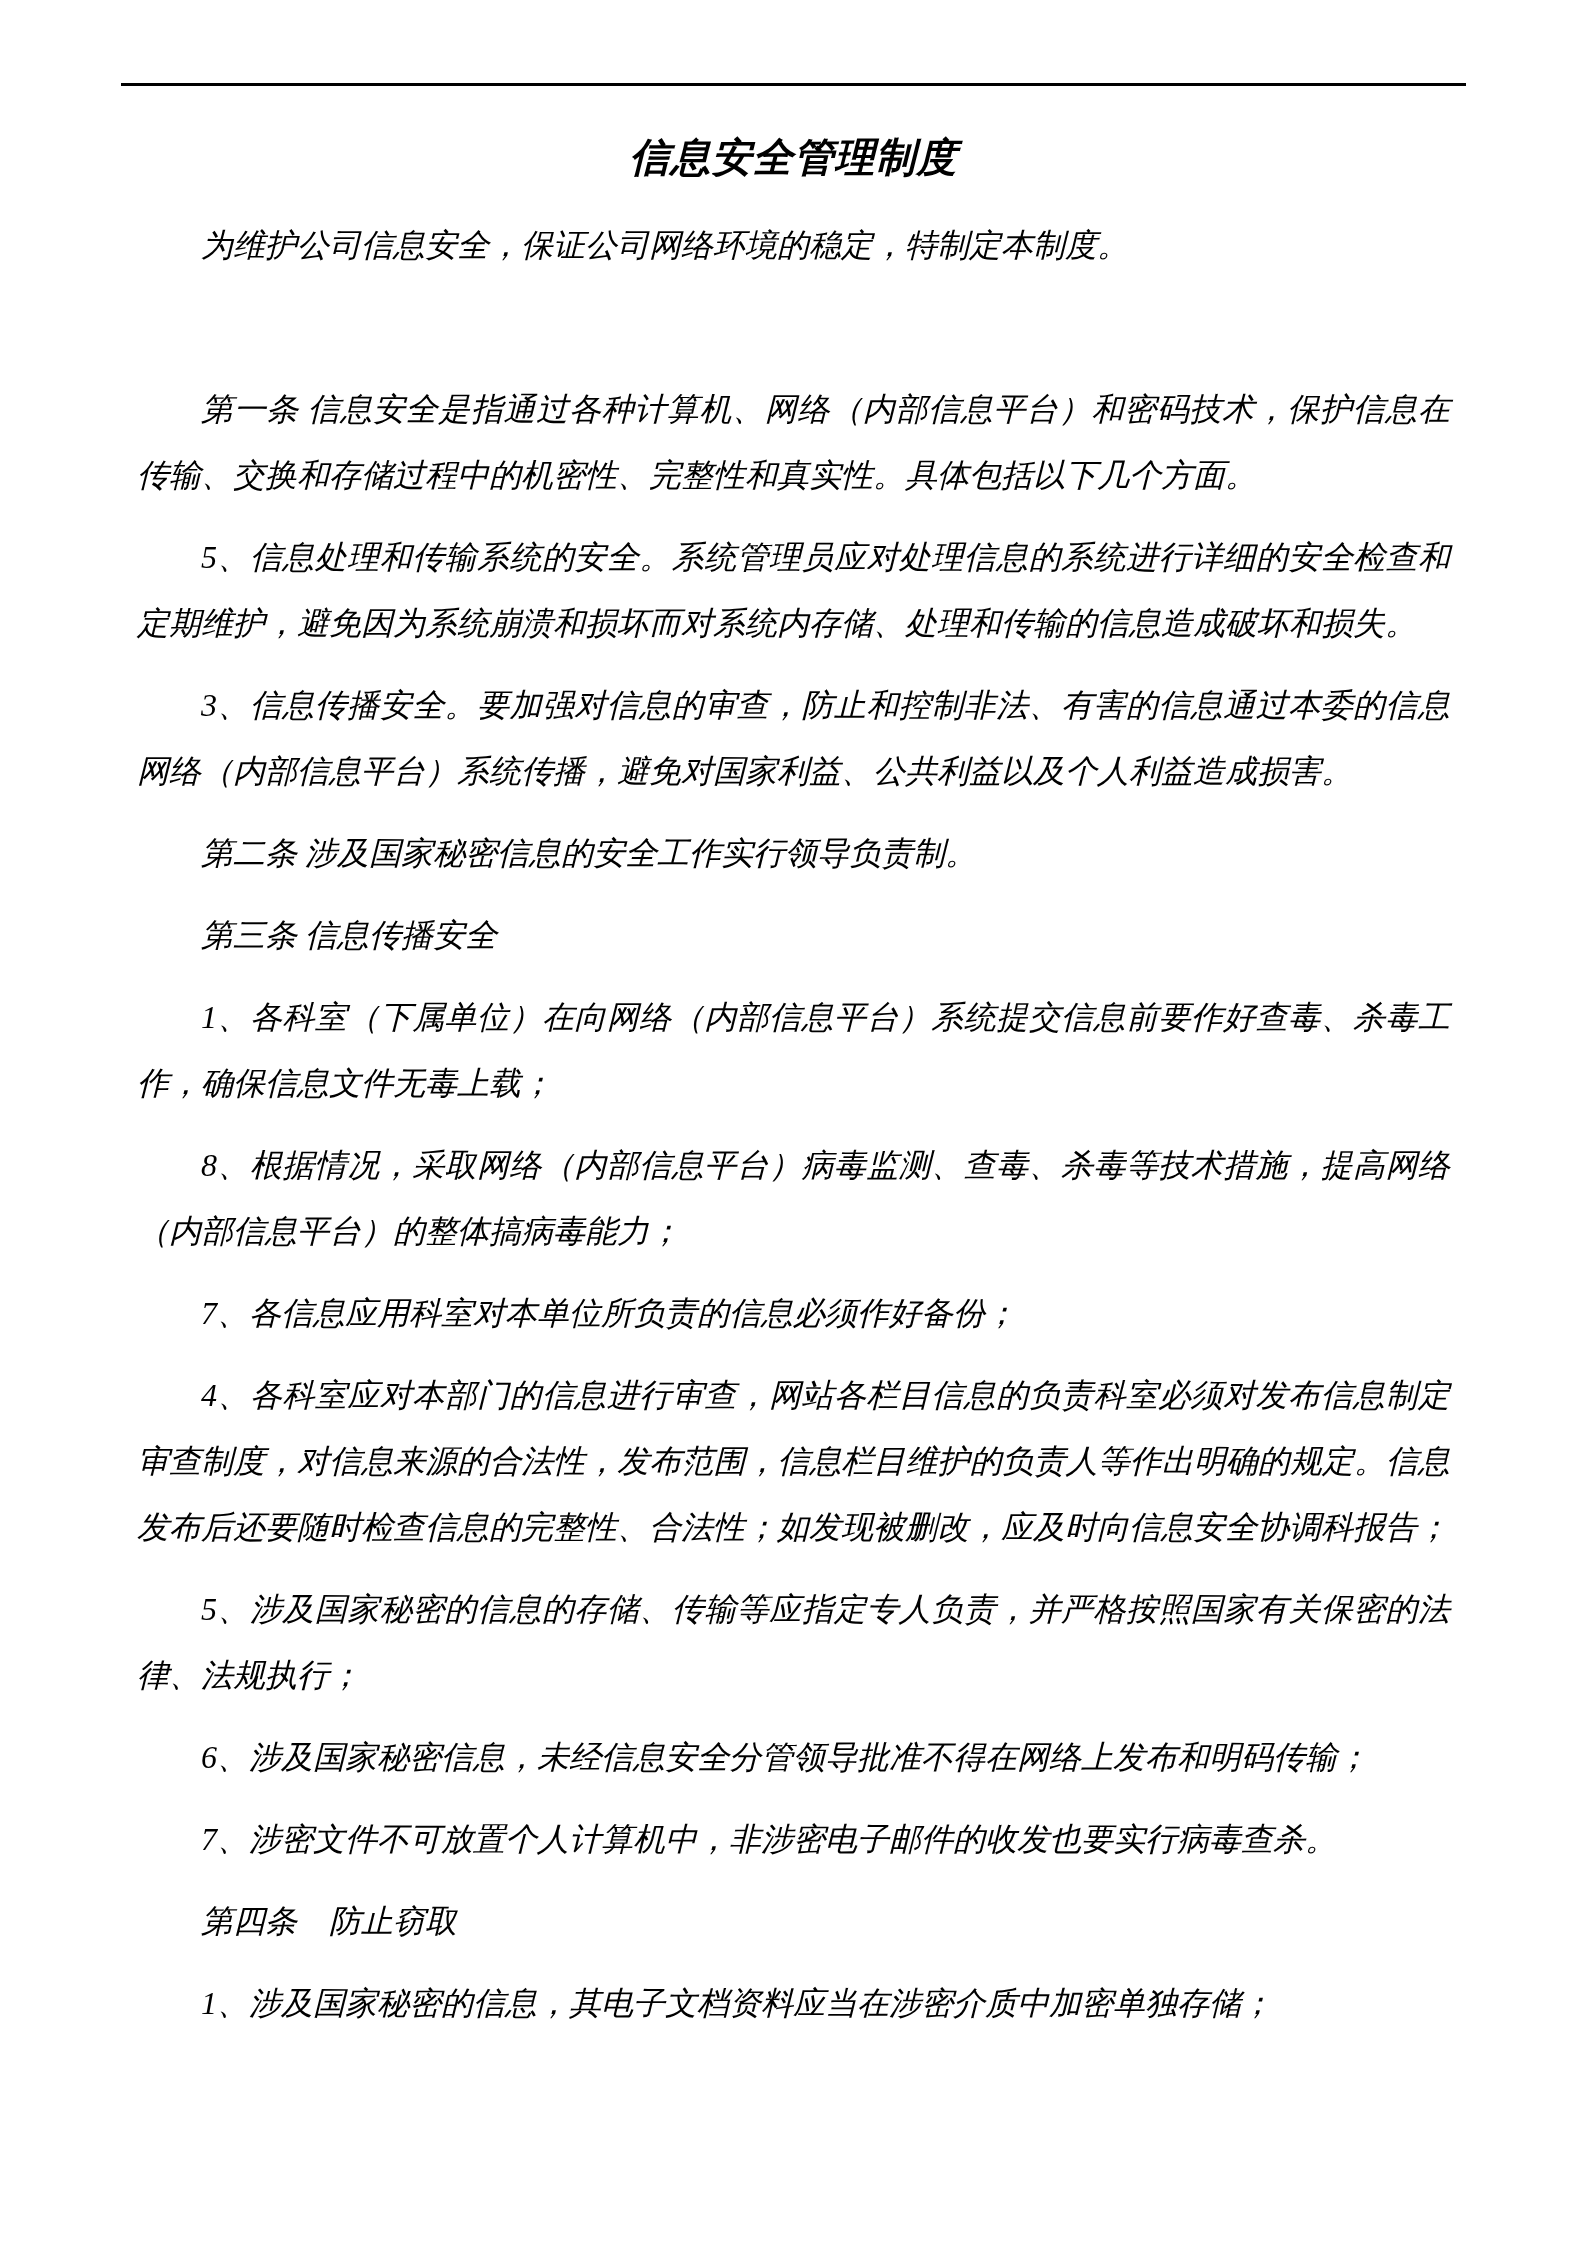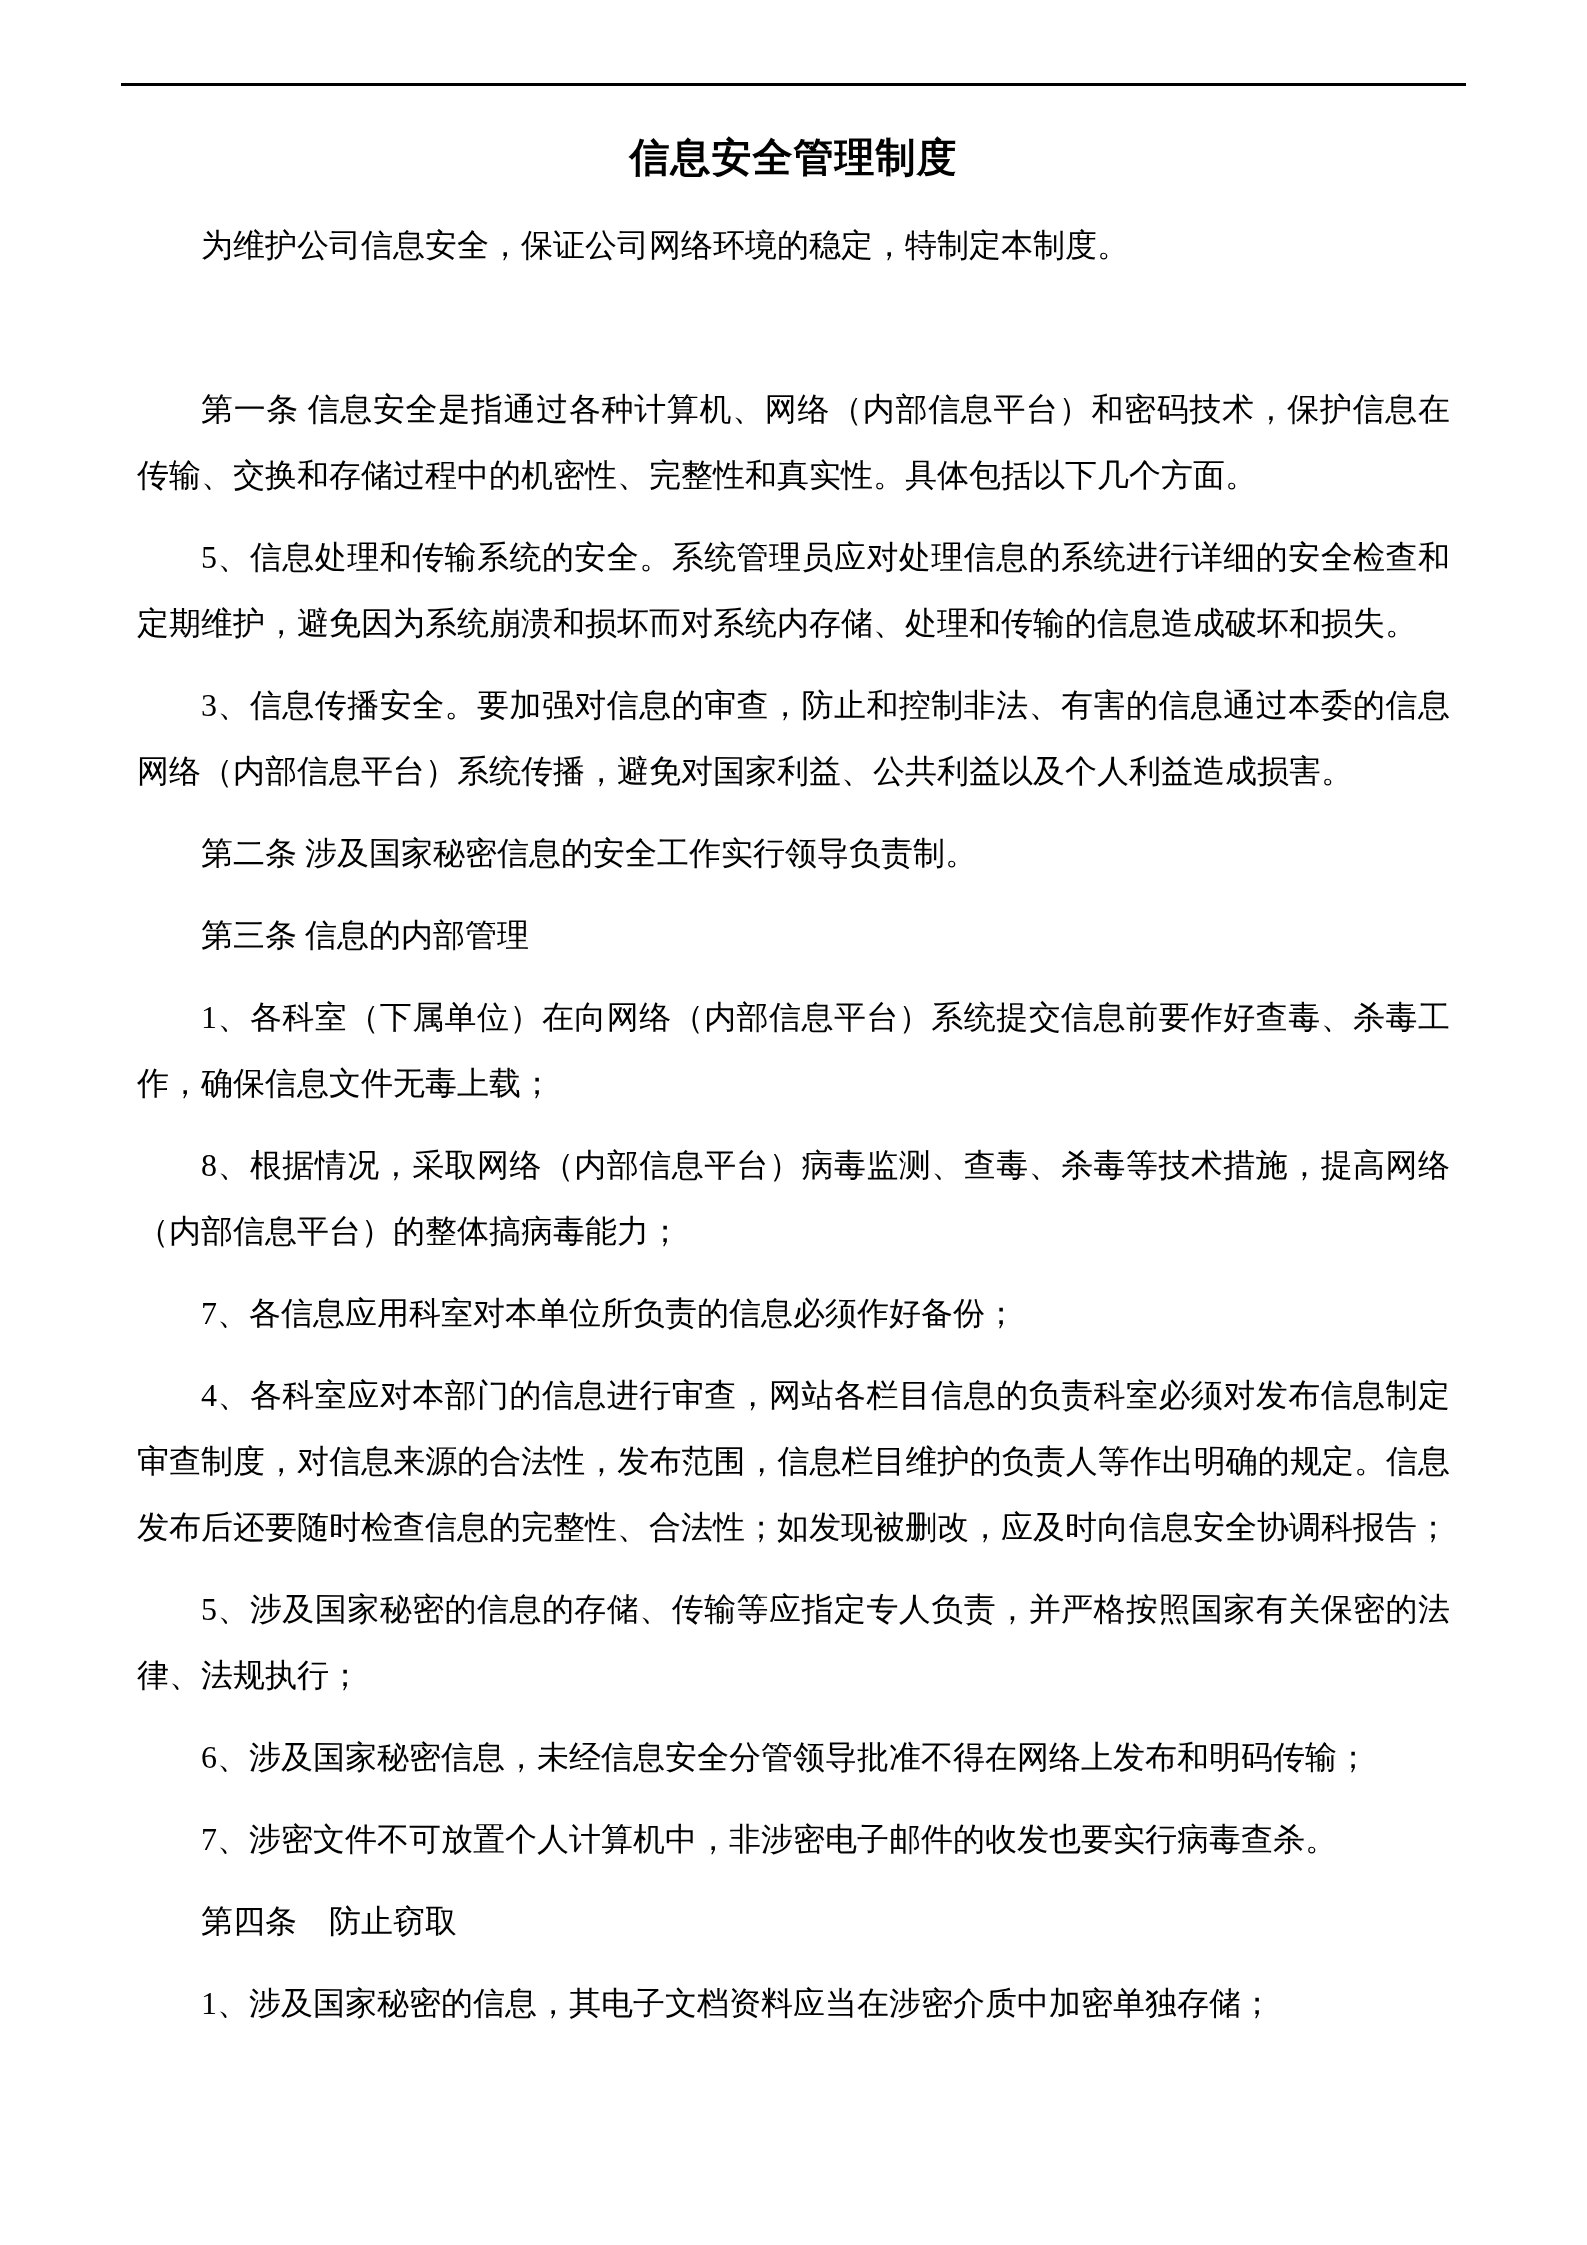--- a/index.html
+++ b/index.html
@@ -1,15 +1,15 @@
 <!DOCTYPE html>
 <html><head>
   <meta charset="utf-8">
   <style>
-    * { margin: 0; padding: 0; box-sizing: border-box; }
+    * { margin: 0; padding: 0; box-sizing: border-box; font-style: italic; }
     html, body { background: #ffffff; }
     body {
       width: 1587px;
       height: 2245px;
       font-family: "Liberation Serif", "DejaVu Serif", serif;
       color: #000000;
       overflow: hidden;
     }
     .page {
       width: 1587px;
@@ -54,21 +54,21 @@
 
   <h1 class="title">信息安全管理制度</h1>
 
   <div class="body-text">
     <p class="para">为维护公司信息安全，保证公司网络环境的稳定，特制定本制度。</p>
     <p class="para blank"></p>
     <p class="para">第一条 信息安全是指通过各种计算机、网络（内部信息平台）和密码技术，保护信息在传输、交换和存储过程中的机密性、完整性和真实性。具体包括以下几个方面。</p>
     <p class="para">5、信息处理和传输系统的安全。系统管理员应对处理信息的系统进行详细的安全检查和定期维护，避免因为系统崩溃和损坏而对系统内存储、处理和传输的信息造成破坏和损失。</p>
     <p class="para">3、信息传播安全。要加强对信息的审查，防止和控制非法、有害的信息通过本委的信息网络（内部信息平台）系统传播，避免对国家利益、公共利益以及个人利益造成损害。</p>
     <p class="para">第二条 涉及国家秘密信息的安全工作实行领导负责制。</p>
-    <p class="para">第三条 信息的内部管理</p>
+    <p class="para">第三条 信息传播安全</p>
     <p class="para">1、各科室（下属单位）在向网络（内部信息平台）系统提交信息前要作好查毒、杀毒工作，确保信息文件无毒上载；</p>
     <p class="para">8、根据情况，采取网络（内部信息平台）病毒监测、查毒、杀毒等技术措施，提高网络（内部信息平台）的整体搞病毒能力；</p>
     <p class="para">7、各信息应用科室对本单位所负责的信息必须作好备份；</p>
     <p class="para">4、各科室应对本部门的信息进行审查，网站各栏目信息的负责科室必须对发布信息制定审查制度，对信息来源的合法性，发布范围，信息栏目维护的负责人等作出明确的规定。信息发布后还要随时检查信息的完整性、合法性；如发现被删改，应及时向信息安全协调科报告；</p>
     <p class="para">5、涉及国家秘密的信息的存储、传输等应指定专人负责，并严格按照国家有关保密的法律、法规执行；</p>
     <p class="para">6、涉及国家秘密信息，未经信息安全分管领导批准不得在网络上发布和明码传输；</p>
     <p class="para">7、涉密文件不可放置个人计算机中，非涉密电子邮件的收发也要实行病毒查杀。</p>
     <p class="para">第四条　防止窃取</p>
     <p class="para">1、涉及国家秘密的信息，其电子文档资料应当在涉密介质中加密单独存储；</p>
   </div>

